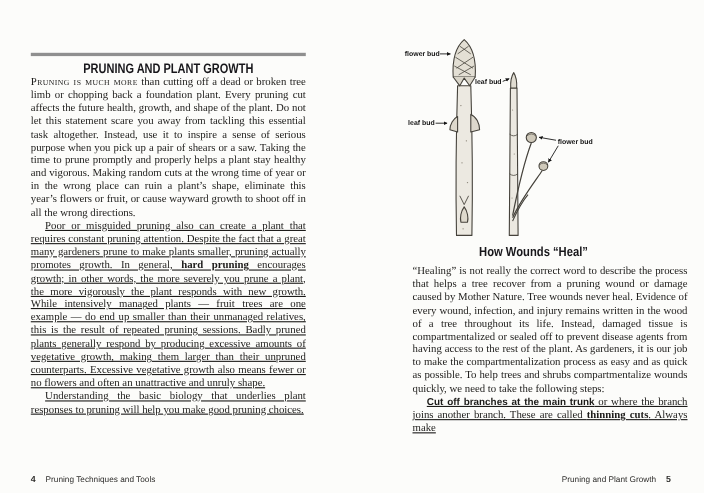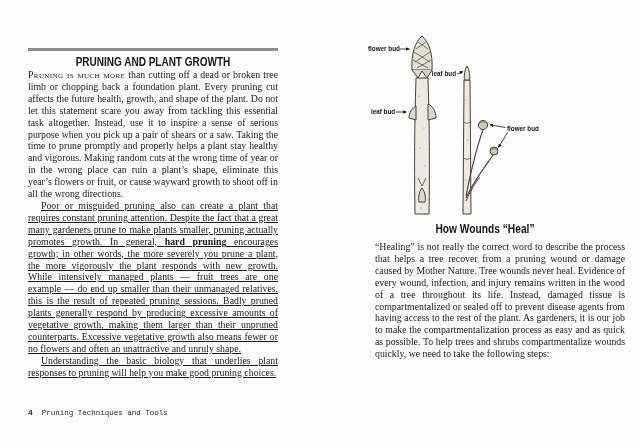--- a/index.html
+++ b/index.html
@@ -51,22 +51,22 @@
     margin:0; text-align:center;
     font-family:"Liberation Sans", sans-serif;
     font-weight:bold; font-size:12px; line-height:14px;
     color:#17161a;
     transform:scaleX(0.85);
   }
   .right-body { position:absolute; left:375px; top:241px; width:250px; }
 
   
   .footer {
-    position:absolute; top:408px;
-    font-family:Liberation Mono, monospace;
+    position:absolute; top:431px;
+    font-family:Liberation Sans, sans-serif;
     font-size:7.5px; color:#2e2d2b;
   }
   .footer-left { left:28px; }
   .footer-right { left:360px; width:250px; text-align:right; }
   .page-num { font-weight:bold; font-size:8px; }
   .footer-left .page-num { margin-right:9px; }
   .footer-right .page-num { margin-left:9px; }
 
   
   .fig-label {
@@ -150,16 +150,20 @@
       <line x1="143.5" y1="97.5" x2="128" y2="94.8" stroke="#141414" stroke-width="0.8" marker-end="url(#ah)"></line>
       <line x1="145.5" y1="102.5" x2="136.5" y2="117.5" stroke="#141414" stroke-width="0.8" marker-end="url(#ah)"></line>
     </g>
   </svg>
 
 
   <h2 class="section-heading">How Wounds “Heal”</h2>
 
   <div class="right-body body-text">
     <p>“Healing” is not really the correct word to describe the process that helps a tree recover from a pruning wound or damage caused by Mother Nature. Tree wounds never heal. Evidence of every wound, infection, and injury remains written in the wood of a tree throughout its life. Instead, damaged tissue is compartmentalized or sealed off to prevent disease agents from having access to the rest of the plant. As gardeners, it is our job to make the compartmentalization process as easy and as quick as possible. To help trees and shrubs compartmentalize wounds quickly, we need to take the following steps:</p>
+    <p class="indent"><span class="lead-sans">Cut off branches at the main trunk</span><span> or where the branch joins another branch. These are called </span><span class="serif-bold">thinning cuts</span><span>. Always make</span></p>
   </div>
 
+  <div class="footer footer-right">
+    <span>Pruning and Plant Growth</span><span class="page-num">5</span>
+  </div>
 
 </div>
 
 </body></html>

